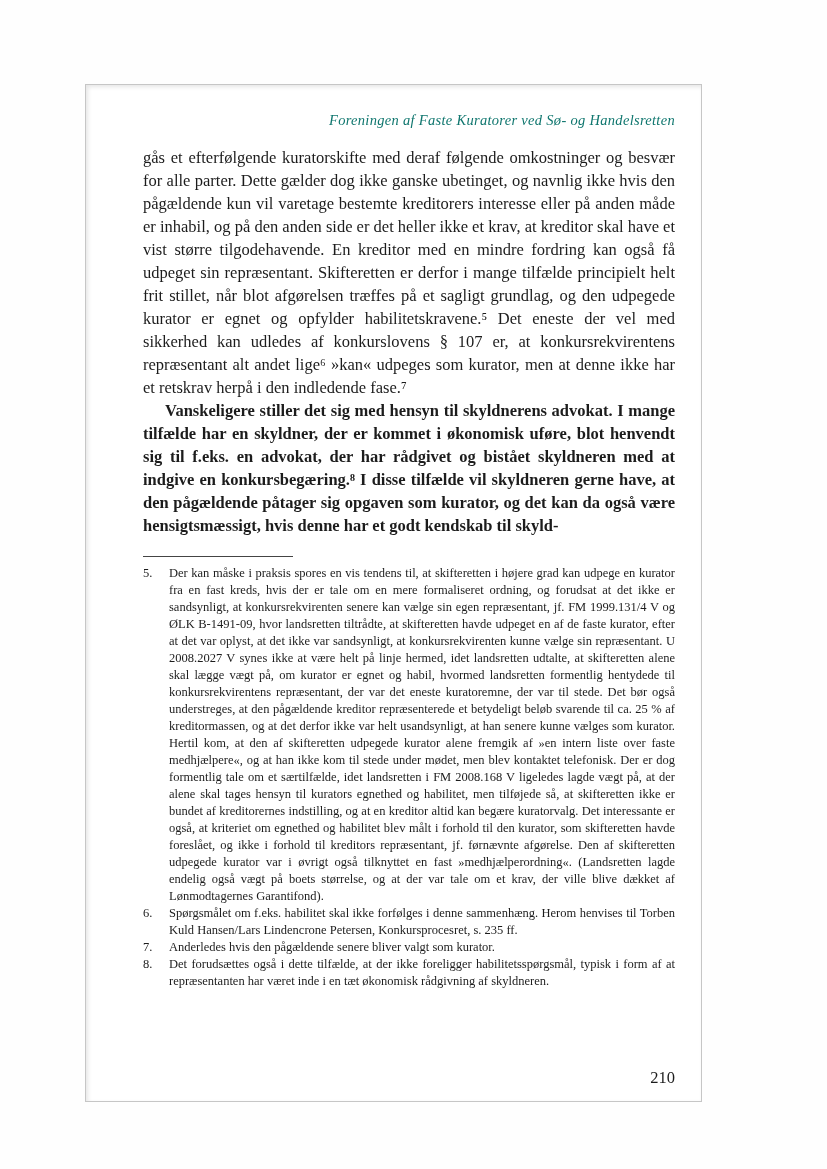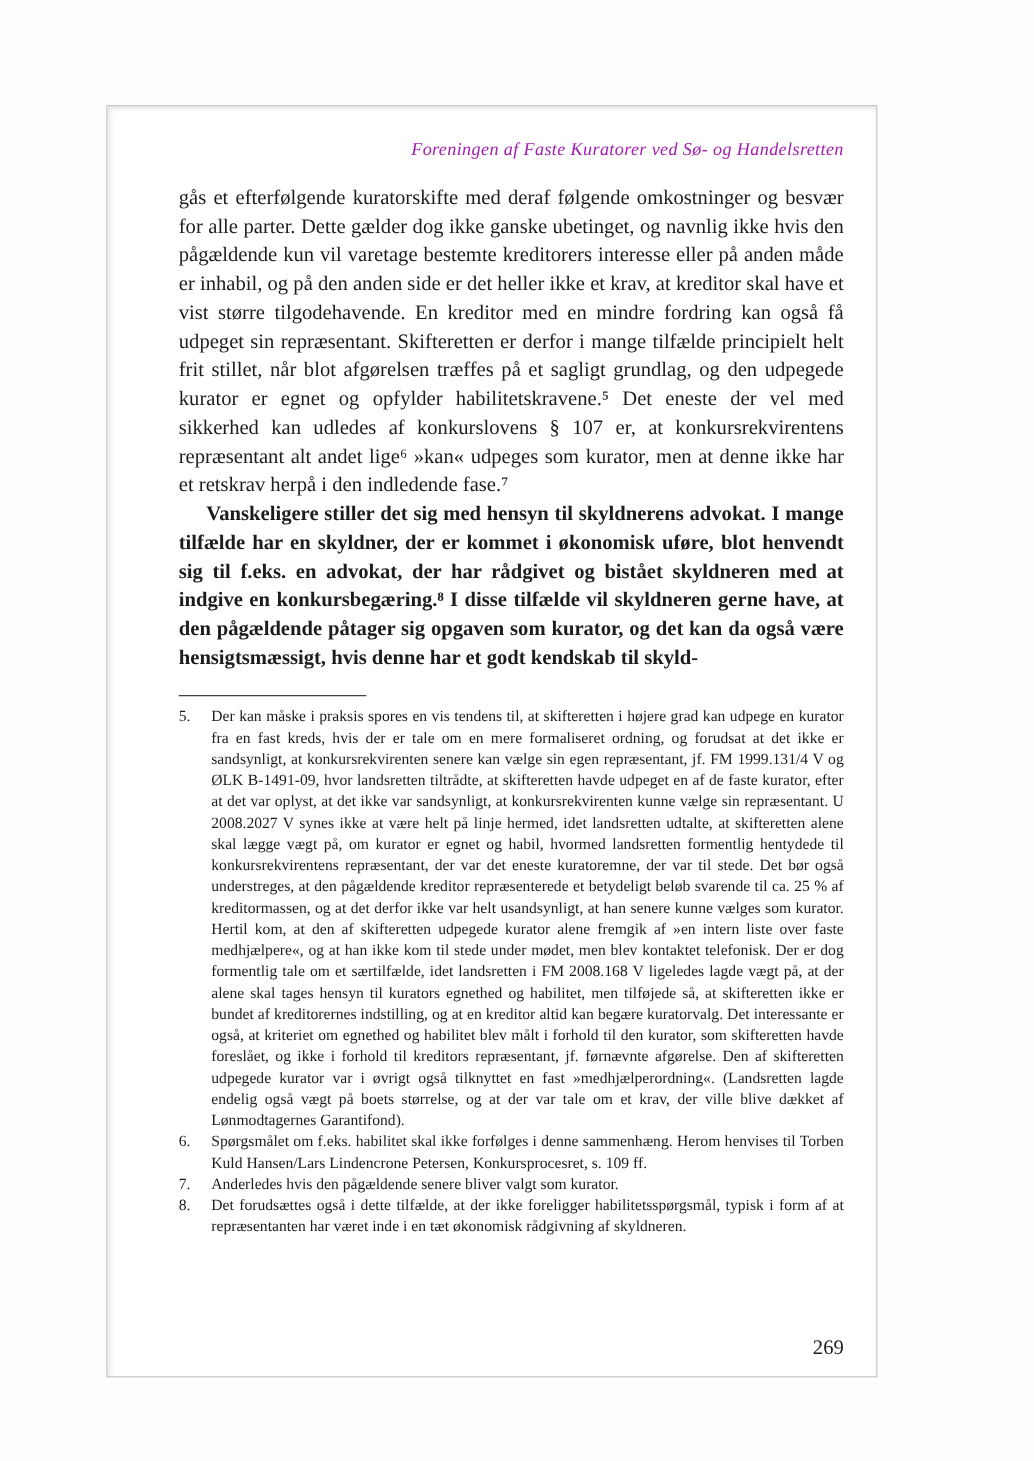--- a/index.html
+++ b/index.html
@@ -26,21 +26,21 @@
   .content {
     position: absolute;
     left: 57px; right: 26px; top: 0; bottom: 0;
   }
   .running-header {
     margin-top: 27px;
     text-align: right;
     font-style: italic;
     font-size: 14.5px;
     letter-spacing: 0.3px;
-    color: #a21caf;
+    color: #0f766e;
   }
   .body-text {
     margin-top: 17px;
   }
   .para {
     font-size: 16.5px;
     line-height: 23px;
     text-align: justify;
     hyphens: none;
   }
@@ -91,28 +91,28 @@
 
       <div class="footnote-rule"></div>
 
       <div class="footnotes">
         <div class="footnote">
           <span class="fn-num">5.</span>
           <span class="fn-text">Der kan måske i praksis spores en vis tendens til, at skifteretten i højere grad kan udpege en kurator fra en fast kreds, hvis der er tale om en mere formaliseret ordning, og forudsat at det ikke er sandsynligt, at konkursrekvirenten senere kan vælge sin egen repræsentant, jf. FM 1999.131/4 V og ØLK B-1491-09, hvor landsretten tiltrådte, at skifteretten havde udpeget en af de faste kurator, efter at det var oplyst, at det ikke var sandsynligt, at konkursrekvirenten kunne vælge sin repræsentant. U 2008.2027 V synes ikke at være helt på linje hermed, idet landsretten udtalte, at skifteretten alene skal lægge vægt på, om kurator er egnet og habil, hvormed landsretten formentlig hentydede til konkursrekvirentens repræsentant, der var det eneste kuratoremne, der var til stede. Det bør også understreges, at den pågældende kreditor repræsenterede et betydeligt beløb svarende til ca. 25 % af kreditormassen, og at det derfor ikke var helt usandsynligt, at han senere kunne vælges som kurator. Hertil kom, at den af skifteretten udpegede kurator alene fremgik af »en intern liste over faste medhjælpere«, og at han ikke kom til stede under mødet, men blev kontaktet telefonisk. Der er dog formentlig tale om et særtilfælde, idet landsretten i FM 2008.168 V ligeledes lagde vægt på, at der alene skal tages hensyn til kurators egnethed og habilitet, men tilføjede så, at skifteretten ikke er bundet af kreditorernes indstilling, og at en kreditor altid kan begære kuratorvalg. Det interessante er også, at kriteriet om egnethed og habilitet blev målt i forhold til den kurator, som skifteretten havde foreslået, og ikke i forhold til kreditors repræsentant, jf. førnævnte afgørelse. Den af skifteretten udpegede kurator var i øvrigt også tilknyttet en fast »medhjælperordning«. (Landsretten lagde endelig også vægt på boets størrelse, og at der var tale om et krav, der ville blive dækket af Lønmodtagernes Garantifond).</span>
         </div>
         <div class="footnote">
           <span class="fn-num">6.</span>
-          <span class="fn-text">Spørgsmålet om f.eks. habilitet skal ikke forfølges i denne sammenhæng. Herom henvises til Torben Kuld Hansen/Lars Lindencrone Petersen, Konkursprocesret, s. 109 ff.</span>
+          <span class="fn-text">Spørgsmålet om f.eks. habilitet skal ikke forfølges i denne sammenhæng. Herom henvises til Torben Kuld Hansen/Lars Lindencrone Petersen, Konkursprocesret, s. 235 ff.</span>
         </div>
         <div class="footnote">
           <span class="fn-num">7.</span>
           <span class="fn-text">Anderledes hvis den pågældende senere bliver valgt som kurator.</span>
         </div>
         <div class="footnote">
           <span class="fn-num">8.</span>
           <span class="fn-text">Det forudsættes også i dette tilfælde, at der ikke foreligger habilitetsspørgsmål, typisk i form af at repræsentanten har været inde i en tæt økonomisk rådgivning af skyldneren.</span>
         </div>
       </div>
 
     </div>
-    <div class="page-number">269</div>
+    <div class="page-number">210</div>
   </div>
 </div>
 
 </body></html>

